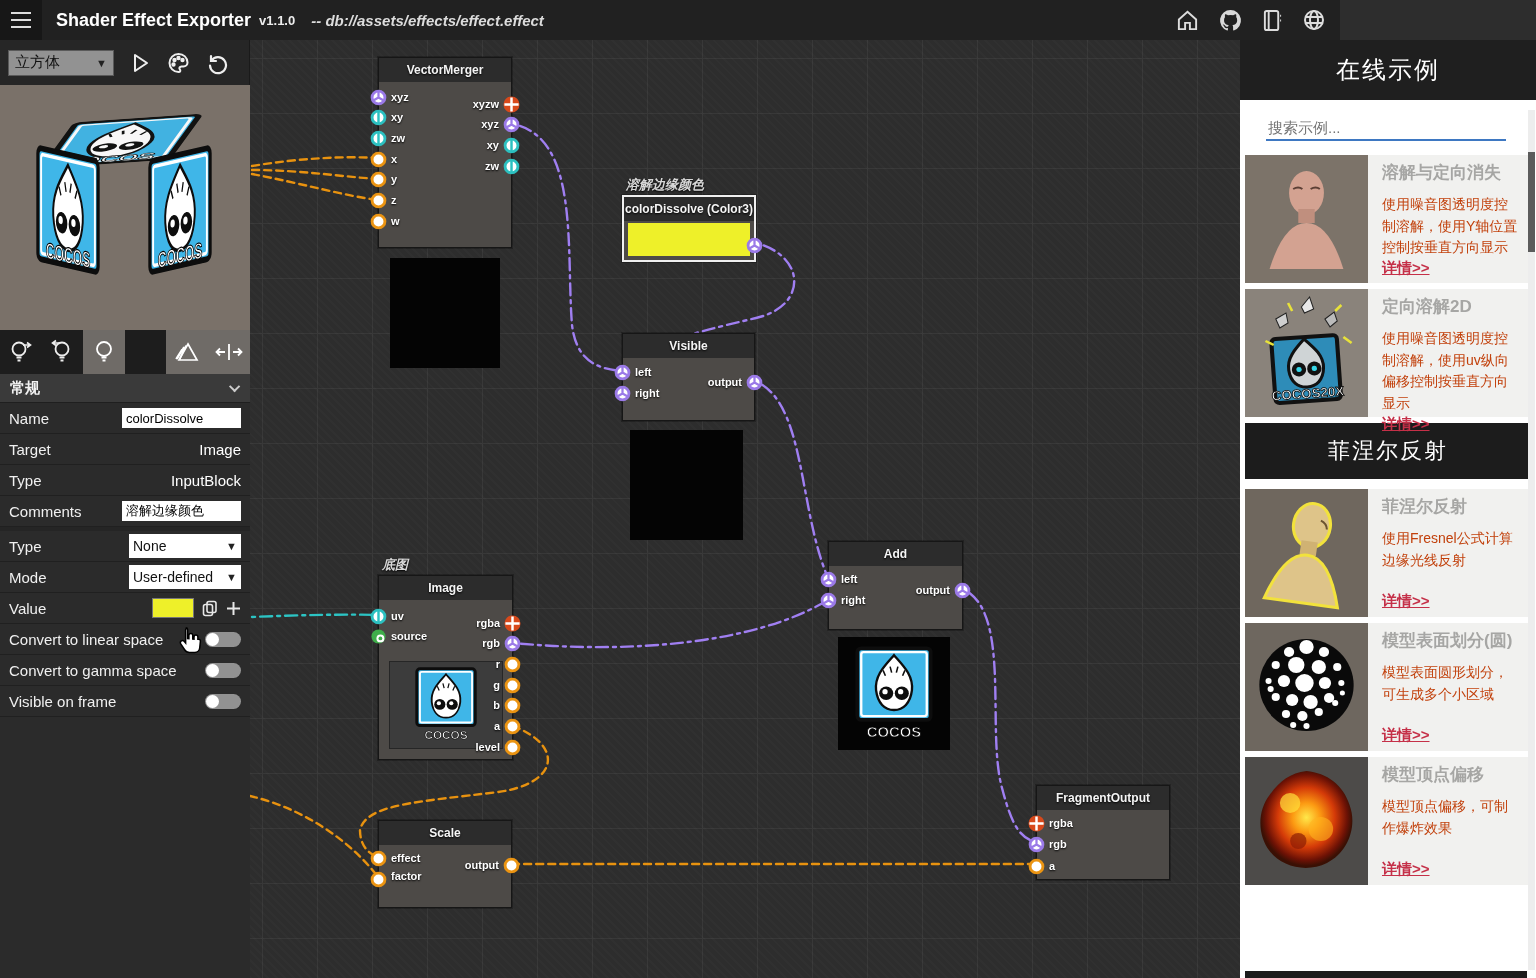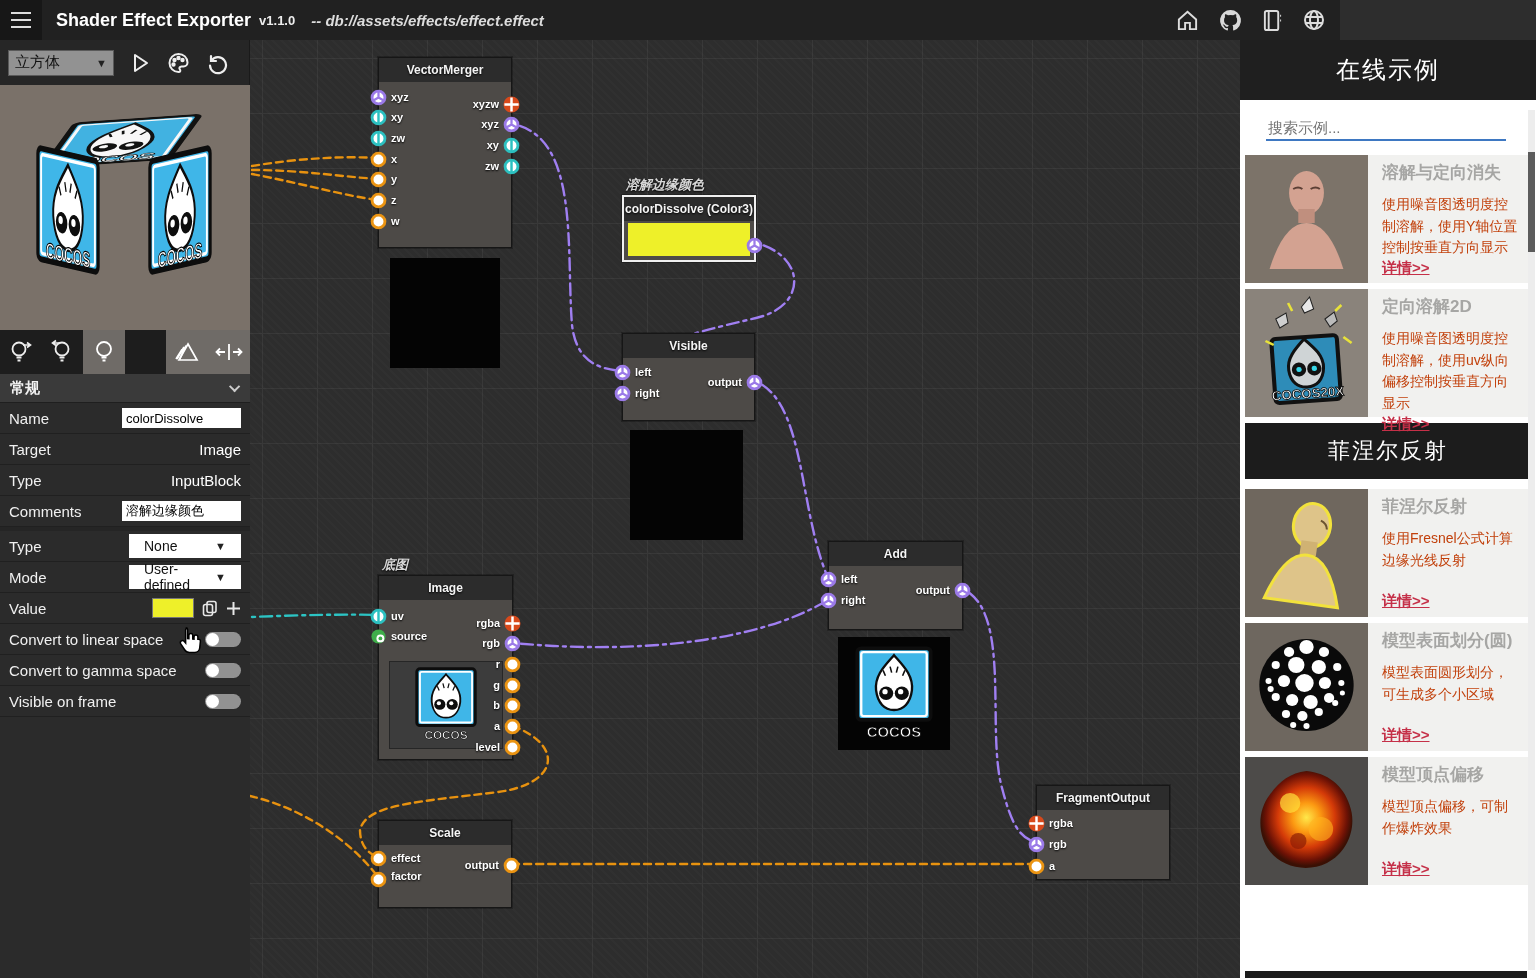--- a/index.html
+++ b/index.html
@@ -32,21 +32,21 @@
   .cube-face svg{width:100%;height:100%;}
   .lp-toolbar{position:absolute;left:0;top:290px;width:250px;height:44px;background:#1d1d1d;display:flex;}
   .tool-cell{width:41.6px;height:44px;display:flex;align-items:center;justify-content:center;cursor:pointer;}
   .tool-cell.active{background:#6f6b67;}
   .props{position:absolute;left:0;top:334px;width:250px;bottom:0;background:#2b2b2b;}
   .sechdr{height:29px;background:#3a3a3a;display:flex;align-items:center;padding:0 10px;font-size:15px;font-weight:bold;color:#f2f2f2;border-bottom:1px solid #1f1f1f;cursor:pointer;}
   .chev{width:8px;height:8px;border-left:2px solid #ccc;border-bottom:2px solid #ccc;transform:rotate(-45deg) translateY(-2px);margin-left:auto;}
   .prow{height:31px;display:flex;align-items:center;padding:0 9px;border-bottom:1px solid #202020;font-size:15px;color:#f0f0f0;}
   .pval-text{margin-left:auto;font-size:15px;color:#fff;}
   .pinput{margin-left:auto;width:119px;height:20px;background:#fff;color:#000;border:none;font-size:13px;padding:0 4px;}
-  .pselect{margin-left:auto;width:112px;height:24px;background:#fff;color:#111;font-size:14px;display:flex;align-items:center;padding:0 15px;cursor:pointer;}
+  .pselect{margin-left:auto;width:112px;height:24px;background:#fff;color:#111;font-size:14px;display:flex;align-items:center;padding:0 4px;cursor:pointer;}
   .pselect .sel-chev{margin-left:auto;font-size:11px;color:#222;}
   .gap4{height:4px;background:#252525;}
   .swatch{width:42px;height:20px;border:1px solid #777;cursor:pointer;margin-left:auto;}
   .mini-btn{background:none;border:none;padding:0;margin-left:8px;cursor:pointer;display:flex;align-items:center;}
   .tglrow .tgl{margin-left:auto;}
   .tgl{width:36px;height:15px;border-radius:8px;background:#929292;position:relative;cursor:pointer;}
   .tgl::after{content:"";position:absolute;left:1px;top:1px;width:13px;height:13px;border-radius:50%;background:#fff;}
 
   
   .canvas{position:absolute;left:250px;top:40px;width:990px;height:938px;overflow:hidden;

